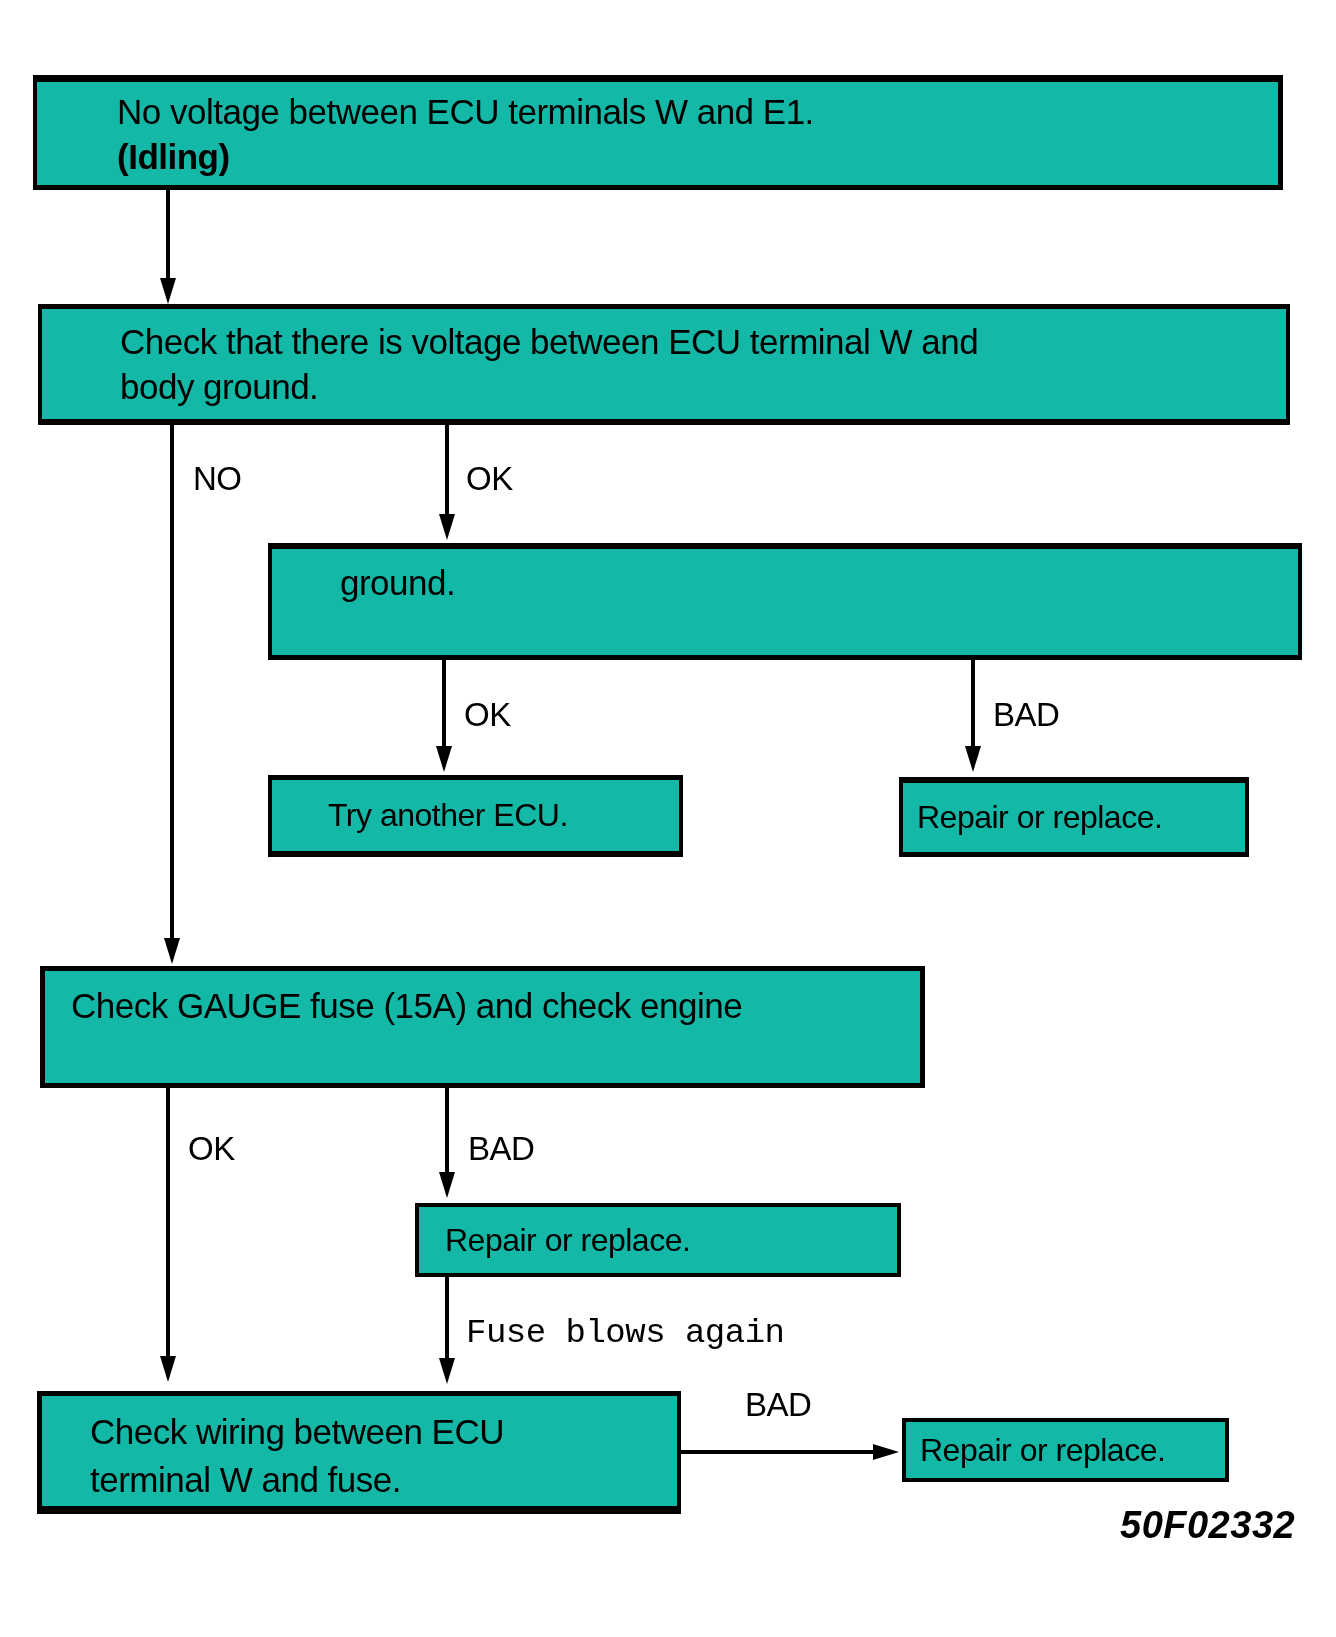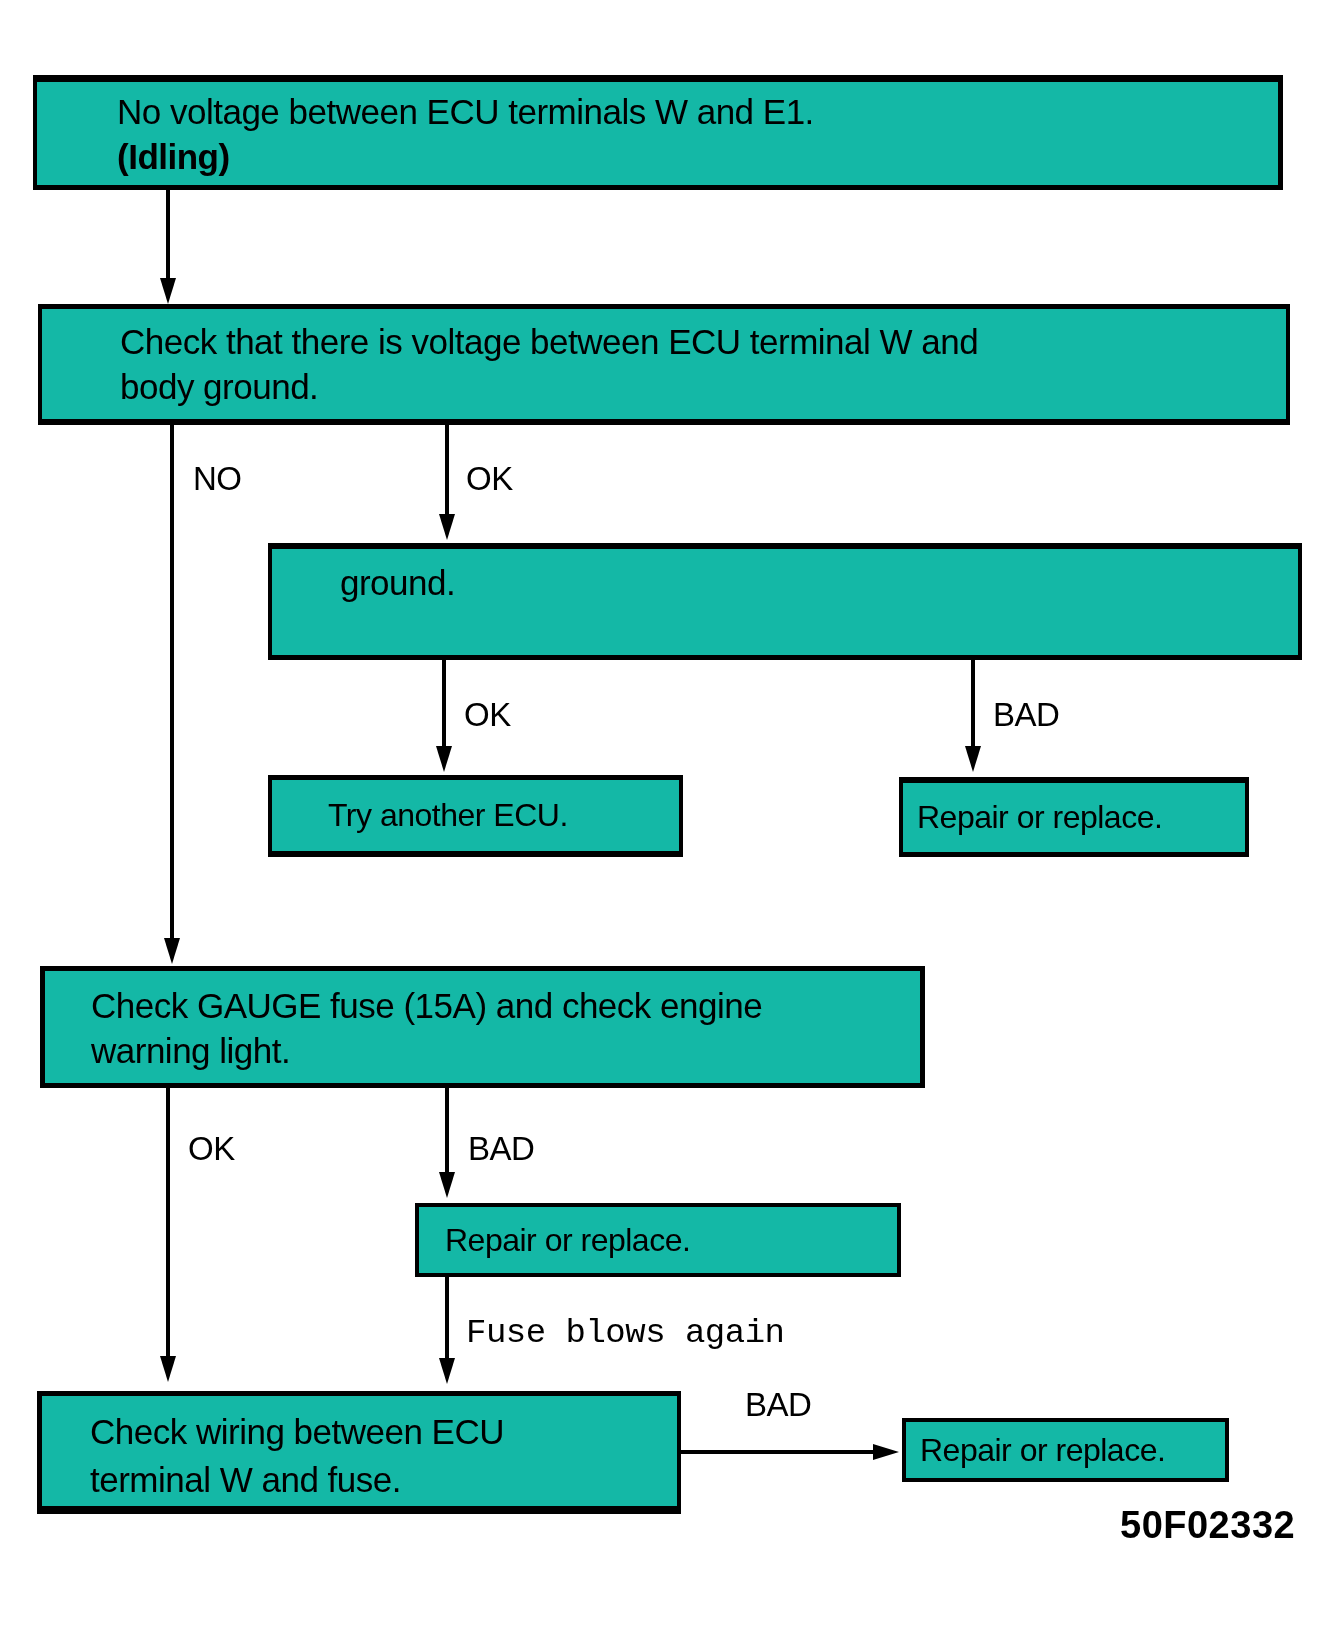--- a/index.html
+++ b/index.html
@@ -113,23 +113,22 @@
   <div class="lbl" style="left:993px; top:696px;">BAD</div>
 
   <div class="box single" style="left:268px; top:775px; width:415px; height:82px; border-width:5px 4px 6px 4px; padding-left:56px;">
     <div>Try another ECU.</div>
   </div>
 
   <div class="box single" style="left:899px; top:777px; width:350px; height:80px; border-width:6px 4px 5px 4px; padding-left:14px;">
     <div>Repair or replace.</div>
   </div>
 
-  <div class="box" style="left:40px; top:966px; width:885px; height:122px; border-width:5px; padding:12px 0 0 46px;">
+  <div class="box" style="left:40px; top:966px; width:885px; height:122px; border-width:5px; padding:12px 0 0 26px;">
     <div class="btxt">Check GAUGE fuse (15A) and check engine</div>
-    <div class="btxt">warning light.</div>
   </div>
 
   <div class="vline" style="left:166px; top:1088px; height:268px;"></div>
   <div class="ah-d" style="left:160px; top:1356px;"></div>
   <div class="lbl" style="left:188px; top:1130px;">OK</div>
 
   <div class="vline" style="left:445px; top:1088px; height:84px;"></div>
   <div class="ah-d" style="left:439px; top:1172px;"></div>
   <div class="lbl" style="left:468px; top:1130px;">BAD</div>
 
@@ -147,15 +146,15 @@
   </div>
 
   <div class="hline" style="left:681px; top:1450px; width:192px;"></div>
   <div class="ah-r" style="left:873px; top:1444px;"></div>
   <div class="lbl" style="left:745px; top:1386px;">BAD</div>
 
   <div class="box single" style="left:902px; top:1418px; width:327px; height:64px; border-width:4px; padding-left:14px;">
     <div>Repair or replace.</div>
   </div>
 
-  <div class="code" style="left:1120px; top:1504px;">50F02332</div>
+  <div class="code" style="left:1120px; top:1504px;font-style:italic;">50F02332</div>
 
 </div>
 
 </body></html>

